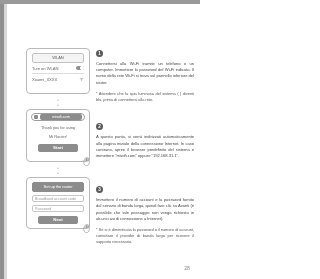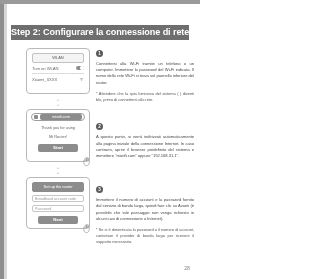--- a/index.html
+++ b/index.html
@@ -135,23 +135,20 @@
 </style>
 </head>
 <body>
 
 <div class="scan-edge-left"></div>
 <div class="scan-edge-inner"></div>
 <div class="scan-edge-top"></div>
 
 <div class="page">
 
-  <div class="banner">
-    <div class="banner-text">Step 2: Configurare la connessione di rete</div>
-  </div>
 
   <div class="col-left">
 
     <div class="mock mock-1">
       <div class="mock-title">WLAN</div>
       <div class="wlan-row">
         <span class="wlan-label">Turn on WLAN</span>
         <span class="toggle"></span>
       </div>
       <div class="wlan-row">

